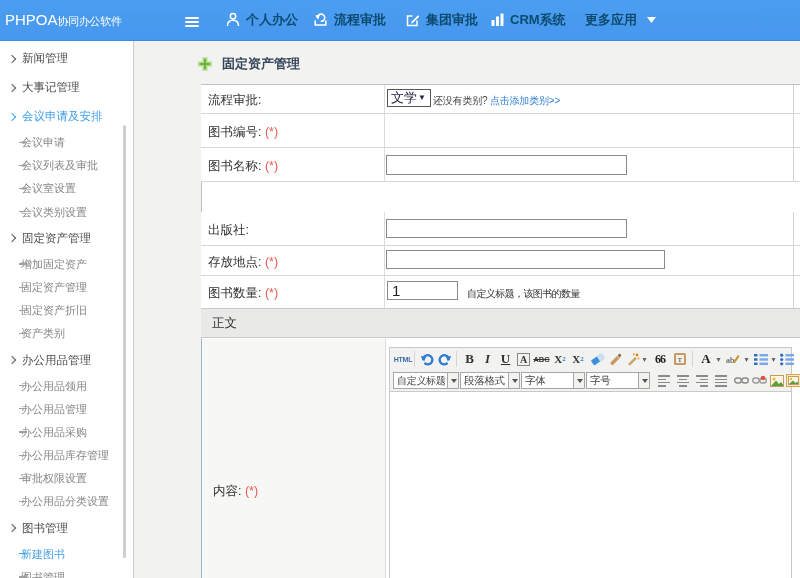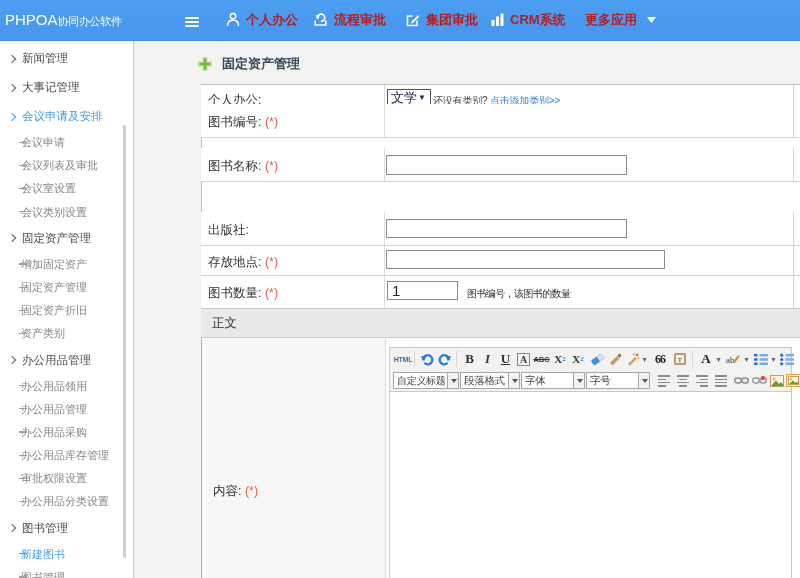--- a/index.html
+++ b/index.html
@@ -4,21 +4,21 @@
 <style>
 *{margin:0;padding:0;box-sizing:border-box}
 html,body{width:800px;height:578px;overflow:hidden;font-family:"Liberation Sans",sans-serif;background:#f2f2f1}
 #stage{position:relative;width:800px;height:578px}
 
 #topbar{position:absolute;left:0;top:0;width:800px;height:41px;background:linear-gradient(#4c9ef0,#4697ee);border-bottom:1px solid #3c8ce4}
 #logo{position:absolute;left:5px;top:0;height:40px;line-height:40px;color:#fff;font-weight:normal;font-size:15px}
 #logo .cjk{font-size:11px;letter-spacing:-0.3px}
 .ham{position:absolute;left:185px;top:17px;width:14px}
 .ham div{height:2px;background:#fff;margin-bottom:2px;border-radius:1px}
-.navitem{position:absolute;top:0;height:40px;line-height:40px;color:#b91c1c;font-weight:bold;font-size:13px;white-space:nowrap}
+.navitem{position:absolute;top:0;height:40px;line-height:40px;color:#0c4a6e;font-weight:bold;font-size:13px;white-space:nowrap}
 .navitem svg{vertical-align:middle;margin-right:6px;position:relative;top:-1px}
 
 #side{position:absolute;left:0;top:41px;width:134px;height:537px;background:#fff;border-right:1px solid #ccc;padding-top:3px}
 .m1{height:29px;line-height:29px;font-size:11.5px;color:#4d4d4d;position:relative;padding-left:22px;white-space:nowrap}
 .m2{height:23.2px;line-height:23.2px;font-size:11px;color:#868686;position:relative;padding-left:21px;white-space:nowrap}
 .m1 .chev{position:absolute;left:9px;top:50%;width:6px;height:6px;border-top:1.3px solid #5a5a5a;border-right:1.3px solid #5a5a5a;transform:translateY(-50%) rotate(45deg)}
 .m1.act{color:#3f9ee8}
 .m1.act .chev{border-color:#3f9ee8}
 .m2 .dash{position:absolute;left:19px;top:50%;width:8px;height:1.2px;background:#a0a0a0;margin-top:-1px}
 .m2.act{color:#4aa2e9}
@@ -123,25 +123,25 @@
 <div id="plus"><svg width="14" height="14" viewBox="0 0 14 14">
         <path d="M5.2 1 h3.6 v4.2 h4.2 v3.6 h-4.2 v4.2 h-3.6 v-4.2 h-4.2 v-3.6 h4.2 Z" fill="#6ab53b" stroke="#b4da8a" stroke-width="1.4"></path>
       </svg></div>
 <div id="title">固定资产管理</div>
 
 <div id="panel"></div>
 
 <div class="trow" style="top:85px;height:29px">
   <div class="vline"></div>
       <div class="vline2"></div>
-  <div class="lbl" style="top:7px">个人办公:</div>
+  <div class="lbl" style="top:7px">流程审批:</div>
   <div style="position:absolute;left:186px;top:4px;width:44px;height:18px;border:1.5px solid #55555c;background:#fff;font-size:13px;color:#222244;line-height:15px;padding-left:3px">文学<span style="position:absolute;right:4px;top:0;bottom:0;text-align:center;font-size:8px;line-height:15px;color:#222248">▼</span></div>
   <div style="position:absolute;left:232px;top:9px;font-size:10px;letter-spacing:-0.2px;color:#444">还没有类别? <span style="color:#2f7fd6">点击添加类别&gt;&gt;</span></div>
 </div>
-<div class="trow" style="top:104px;height:34px">
+<div class="trow" style="top:114px;height:34px">
   <div class="vline"></div>
       <div class="vline2"></div>
   <div class="lbl" style="top:10px">图书编号: <span class="red">(*)</span></div>
 </div>
 <div class="trow" style="top:148px;height:34px">
   <div class="vline"></div>
       <div class="vline2"></div>
   <div class="lbl" style="top:10px">图书名称: <span class="red">(*)</span></div>
   <div class="inp" style="left:185px;top:7px;width:241px;height:20px"></div>
 </div>
@@ -155,21 +155,21 @@
   <div class="vline"></div>
       <div class="vline2"></div>
   <div class="lbl" style="top:8px">存放地点: <span class="red">(*)</span></div>
   <div class="inp" style="left:185px;top:4px;width:279px;height:19px"></div>
 </div>
 <div class="trow" style="top:276px;height:32px;border-bottom:none">
   <div class="vline"></div>
       <div class="vline2"></div>
   <div class="lbl" style="top:9px">图书数量: <span class="red">(*)</span></div>
   <div class="inp" style="left:186px;top:5px;width:71px;height:19px;line-height:17px">1</div>
-  <div style="position:absolute;left:266px;top:11px;font-size:10px;letter-spacing:-0.6px;color:#333">图书编号，该图书的数量</div>
+  <div style="position:absolute;left:266px;top:11px;font-size:10px;letter-spacing:-0.6px;color:#333">自定义标题，该图书的数量</div>
 </div>
 <div id="thead">正文</div>
 
 <div id="edrow">
   <div id="edlbl">
         <span>内容: <span class="red">(*)</span></span>
       </div>
   <div id="edcell"></div>
   <div id="edbox">
     <div id="tb1">

